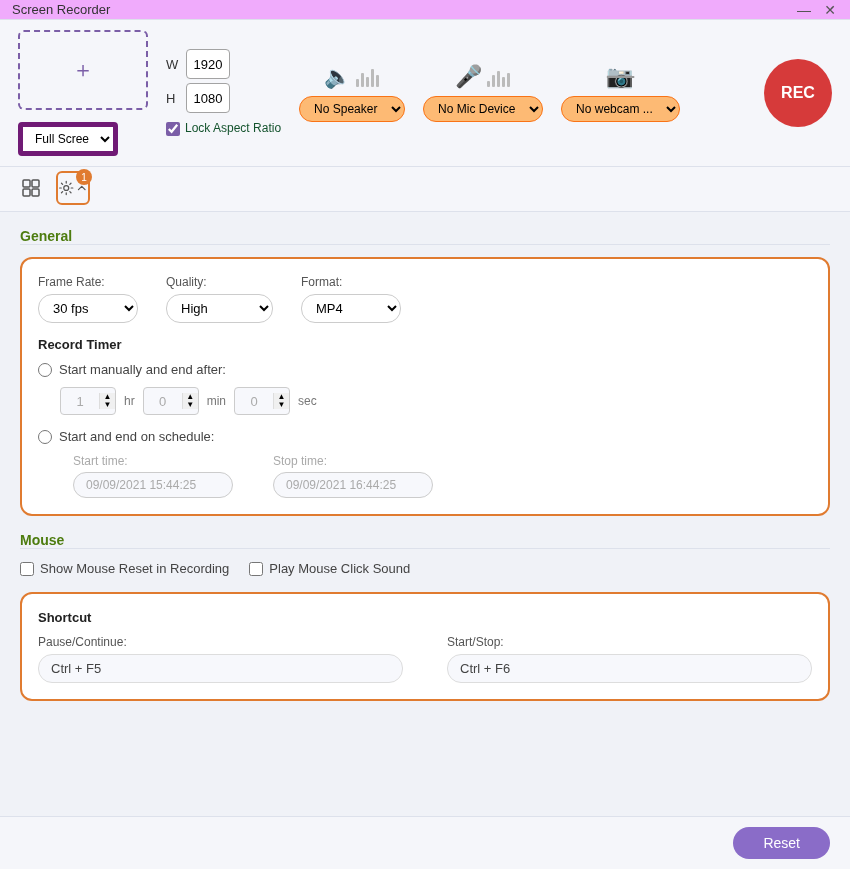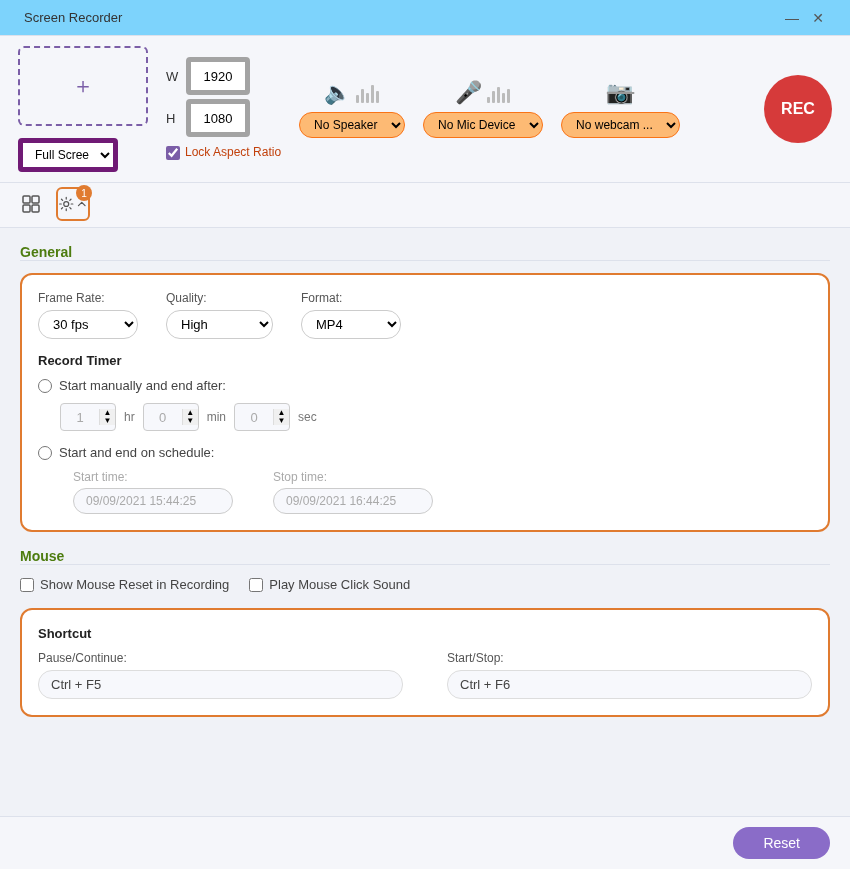--- a/index.html
+++ b/index.html
@@ -6,27 +6,27 @@
     body {
       font-family: 'Segoe UI', Arial, sans-serif;
       background: #f0f2f7;
       width: 850px;
       height: 869px;
       overflow: hidden;
       display: flex;
       flex-direction: column;
     }
     .titlebar {
-      background: #7dd3fc;
+      background: #f0abfc;
       border-bottom: 1px solid #dde1eb;
       display: flex;
       align-items: center;
       justify-content: space-between;
-      padding: 0 24px;
-      height: 36px;
+      padding: 0 12px;
+      height: 20px;
       flex-shrink: 0;
     }
     .titlebar-title {
       font-size: 13px;
       color: #333;
     }
     .titlebar-controls {
       display: flex;
       gap: 10px;
     }
@@ -69,43 +69,43 @@
       display: flex;
       align-items: center;
       gap: 6px;
     }
     .dim-label {
       font-size: 13px;
       color: #333;
       width: 14px;
     }
     .dim-input {
-      width: 64px;
+      width: 44px;
       height: 26px;
-      border: 5px solid #a3a3a3;
+      border: 1px solid #a3a3a3;
       border-radius: 4px;
       padding: 14px 6px;
       font-size: 13px;
       background: #fff;
       text-align: center;
     }
     .lock-ratio-row {
       display: flex;
       align-items: center;
       gap: 5px;
       margin-top: 4px;
     }
     .lock-ratio-checkbox {
       accent-color: #7b5ea7;
       width: 14px;
       height: 14px;
     }
     .lock-ratio-label {
       font-size: 12px;
-      color: #c2410c;
+      color: #14532d;
       line-height: 1.3;
       text-align: center;
     }
     .fullscreen-select {
       border: 5px solid #701a75;
       border-radius: 4px;
       padding: 4px 8px;
       font-size: 12px;
       background: #fff;
       cursor: pointer;

